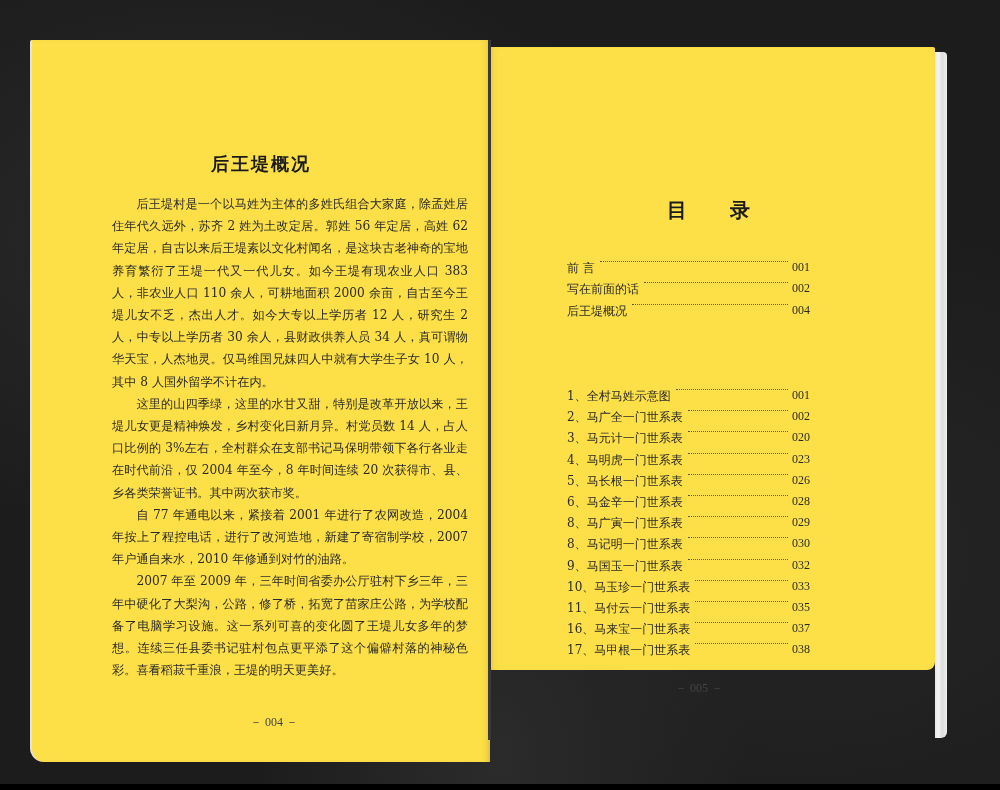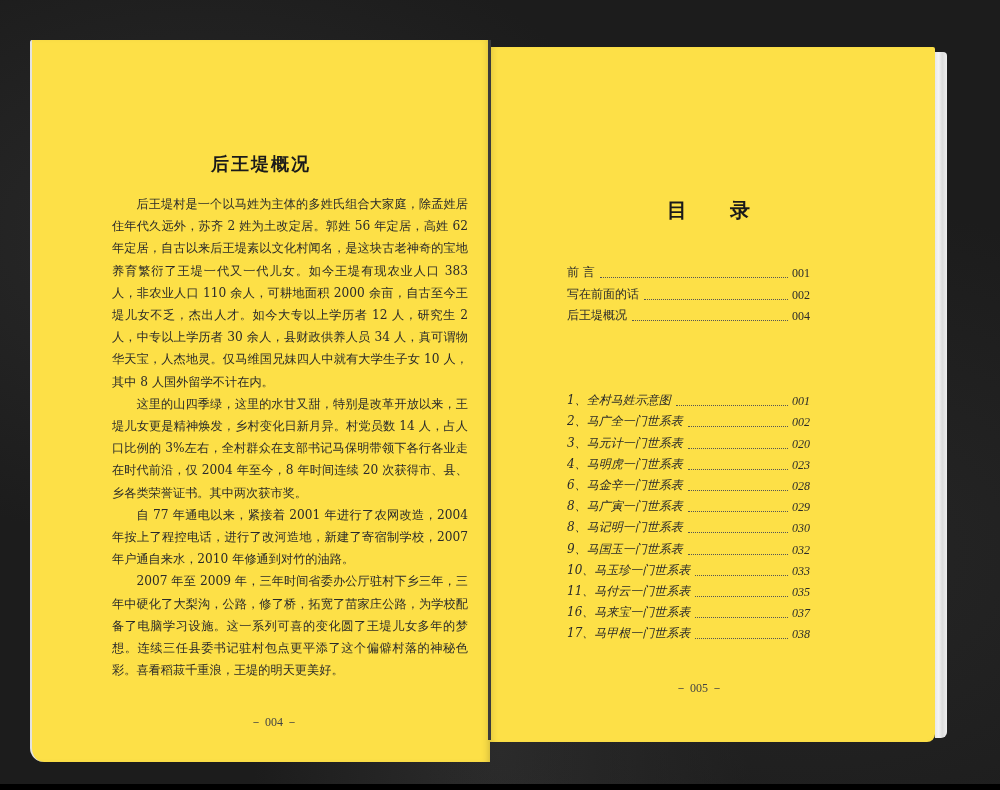--- a/index.html
+++ b/index.html
@@ -36,21 +36,21 @@
       width: 460px;
       height: 722px;
       border-radius: 2px 0 0 14px;
       box-shadow: inset -6px 0 8px -6px rgba(0,0,0,0.25);
       border-left: 2px solid #e2e2e2;
     }
     .page-right {
       left: 490px;
       top: 47px;
       width: 445px;
-      height: 695px;
+      height: 623px;
       border-radius: 0 2px 8px 0;
       box-shadow: inset 6px 0 8px -6px rgba(0,0,0,0.2);
     }
     .page-stack {
       position: absolute;
       left: 935px;
       top: 52px;
       width: 12px;
       height: 686px;
       background: linear-gradient(90deg, #e8e8e8 0%, #f4f4f4 30%, #dcdcdc 60%, #efefef 100%);
@@ -124,24 +124,24 @@
       position: absolute;
       left: 77px;
       width: 243px;
       font-size: 12px;
       color: #2a2a2a;
     }
     .toc-group-1 { top: 213px; }
     .toc-group-2 { top: 341px; }
     .toc-row {
       display: flex;
-      align-items: flex-end;
+      align-items: flex-start;
       height: 21.3px;
     }
-    .toc-group-2 .toc-row { height: 21.2px; font-style: italic; }
+    .toc-group-2 .toc-row { height: 21.2px; }
     .toc-label {
       white-space: nowrap;
       flex: 0 0 auto;
     }
     .toc-dots {
       flex: 1 1 auto;
       border-bottom: 1.5px dotted #555;
       margin: 0 4px 3px 5px;
       height: 1px;
     }
@@ -203,20 +203,25 @@
         <span class="toc-label">3、马元计一门世系表</span>
         <span class="toc-dots"></span>
         <span class="toc-page">020</span>
       </div>
     <div class="toc-row">
         <span class="toc-label">4、马明虎一门世系表</span>
         <span class="toc-dots"></span>
         <span class="toc-page">023</span>
       </div>
     <div class="toc-row">
+        <span class="toc-label">5、马长根一门世系表</span>
+        <span class="toc-dots"></span>
+        <span class="toc-page">026</span>
+      </div>
+    <div class="toc-row">
         <span class="toc-label">6、马金辛一门世系表</span>
         <span class="toc-dots"></span>
         <span class="toc-page">028</span>
       </div>
     <div class="toc-row">
         <span class="toc-label">8、马广寅一门世系表</span>
         <span class="toc-dots"></span>
         <span class="toc-page">029</span>
       </div>
     <div class="toc-row">

